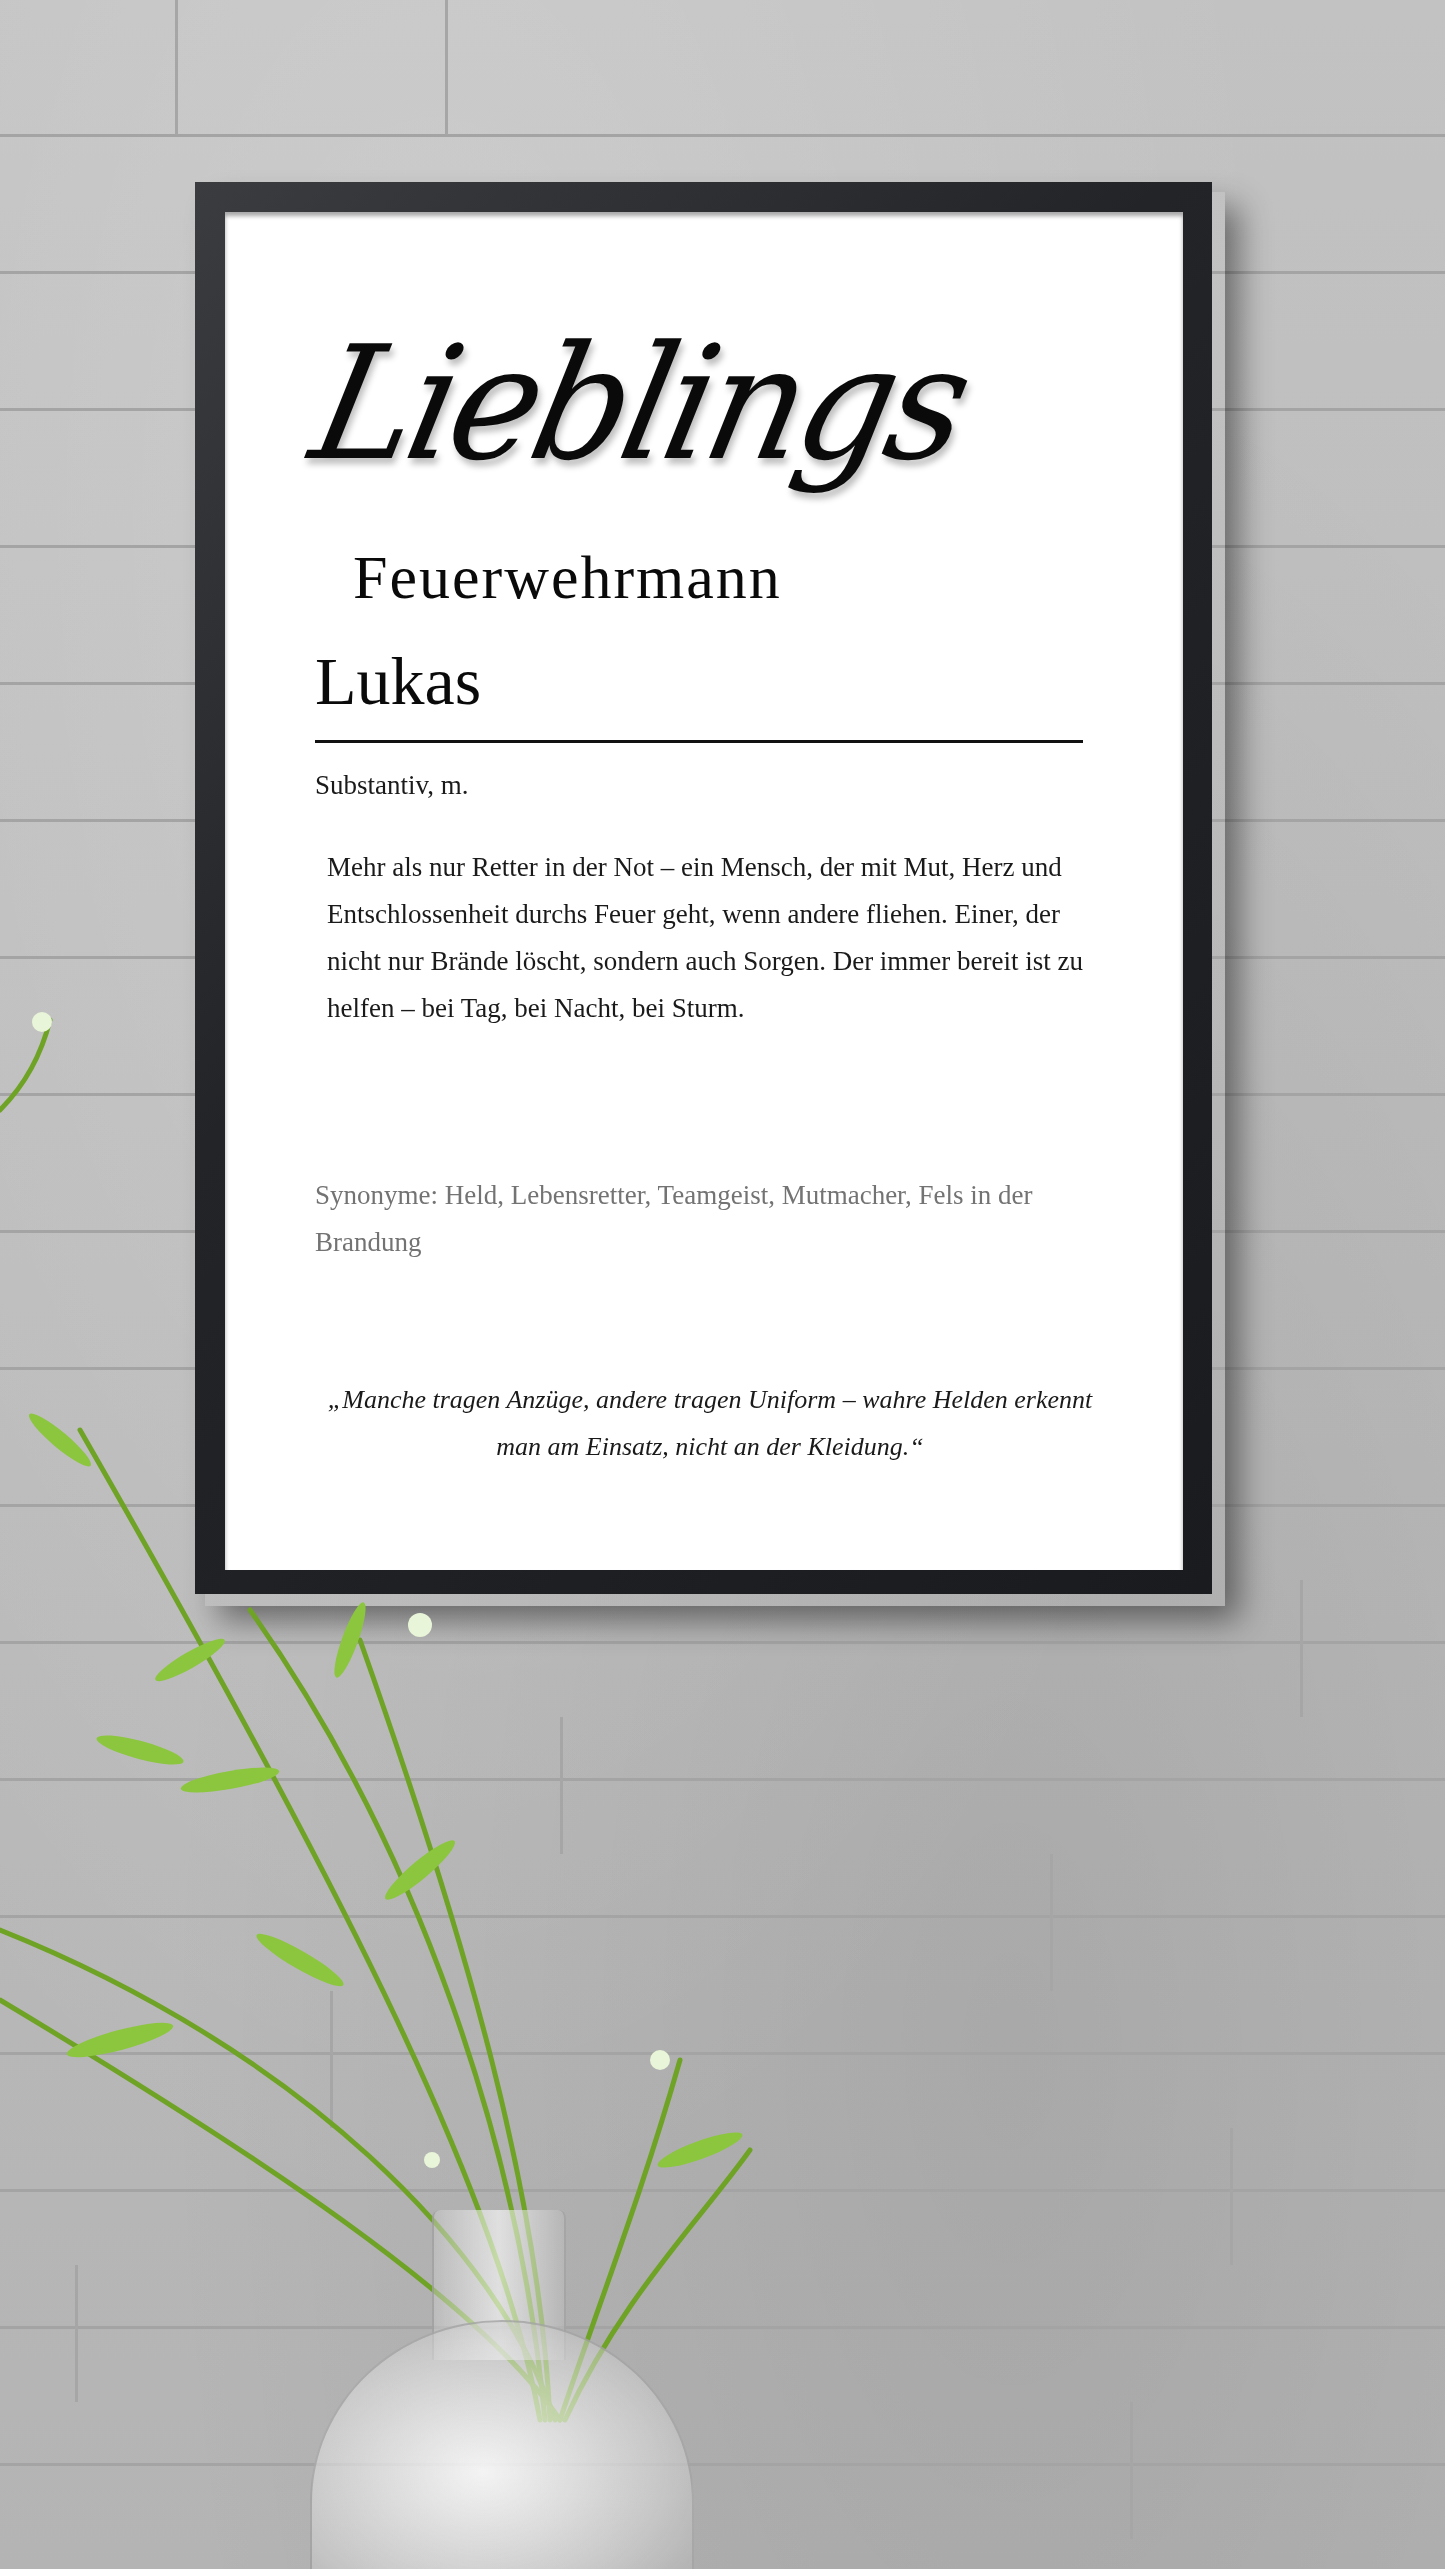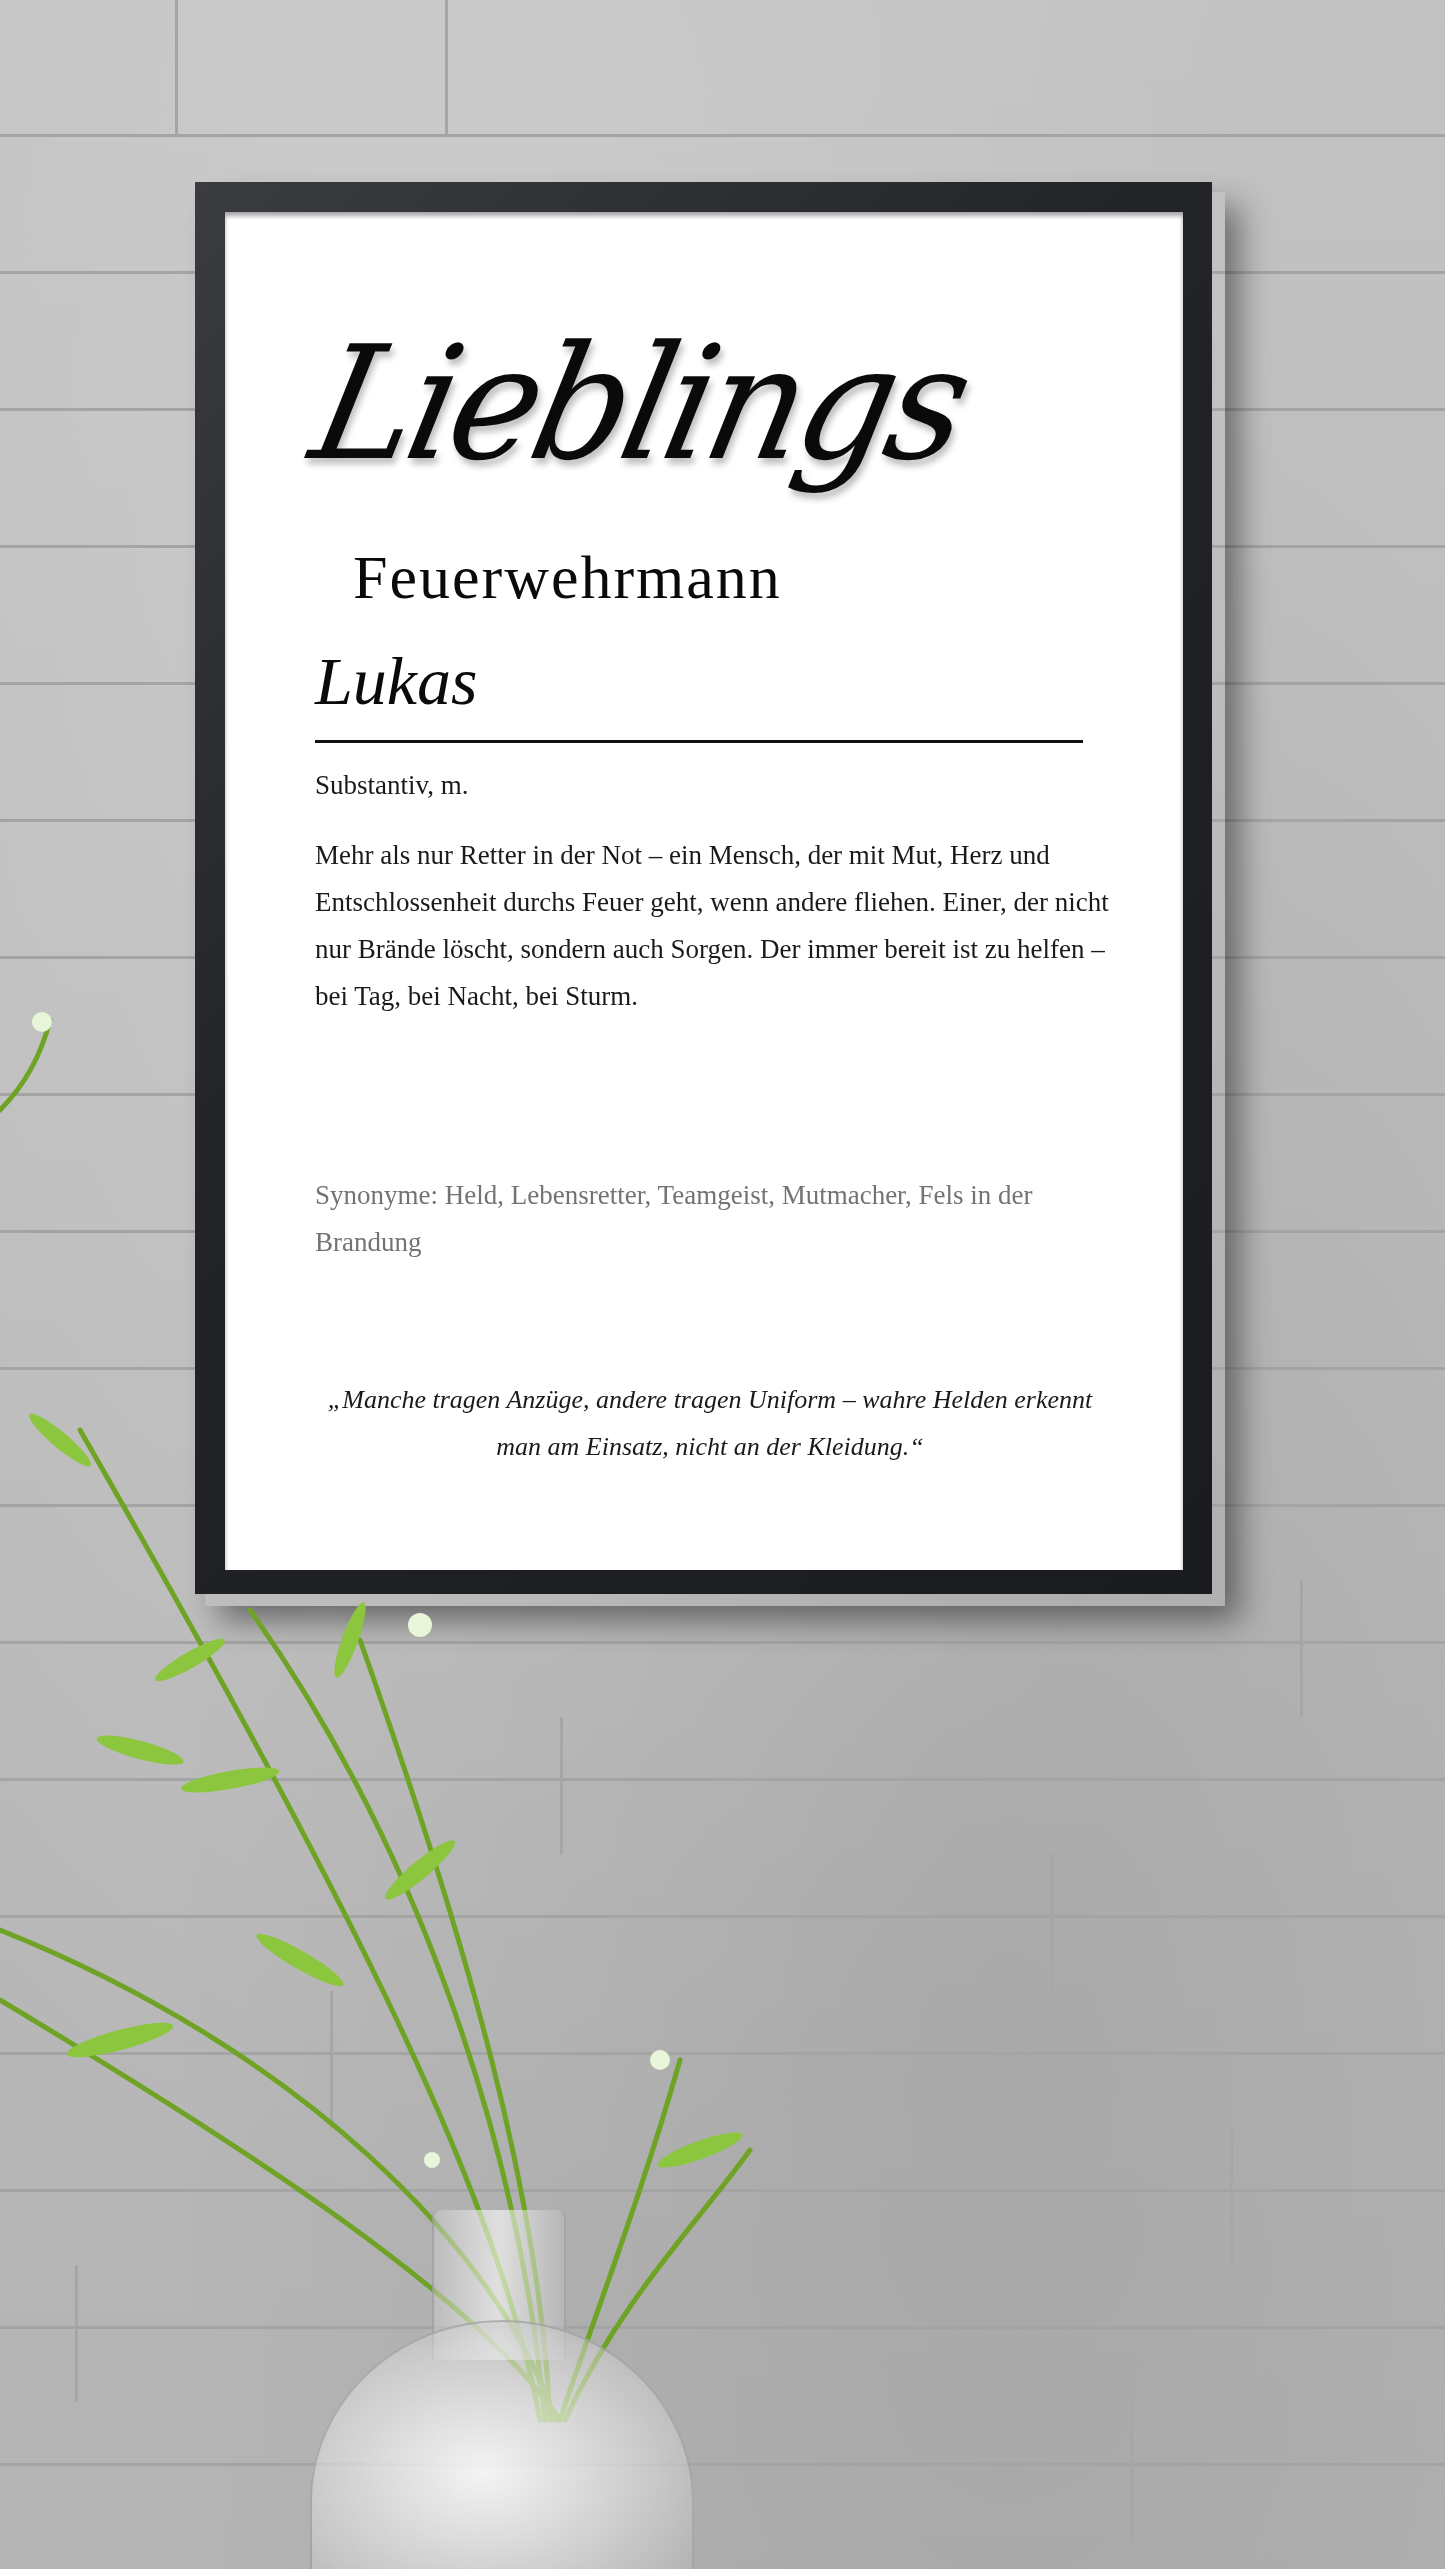--- a/index.html
+++ b/index.html
@@ -41,34 +41,34 @@
     transform: skewX(-12deg) scaleY(1.05);
     transform-origin:left bottom;
   }
   .subtitle {
     position:absolute; left:38px; top:330px;
     font-family:"Liberation Serif", serif; font-size:62px; letter-spacing:2px;
     color:#0a0a0a;
   }
   .name {
     position:absolute; left:0; top:430px;
-    font-family:"Liberation Serif", serif; font-style:italic;
+    font-family:"Liberation Serif", serif; 
     font-size:68px; color:#0a0a0a;
   }
   .rule {
     position:absolute; left:0; top:528px; width:768px; height:3px; background:#111;
   }
   .wordclass {
     position:absolute; left:0; top:558px; font-size:27px; color:#1a1a1a;
   }
   .definition {
     position:absolute; left:0; top:620px; width:800px;
     font-size:27px; line-height:47px; color:#1a1a1a;
   }
-  .definition p { margin:0; }
+  .definition p { margin:12px; }
   .synonyms {
     position:absolute; left:0; top:960px; width:780px;
     font-size:27px; line-height:47px; color:#737373;
   }
   .quote {
     position:absolute; left:0; top:1164px; width:790px; text-align:center;
     font-style:italic; font-size:26px; line-height:47px; color:#1a1a1a;
   }
   
   .plant { position:absolute; left:0; top:1000px; width:800px; height:1569px; pointer-events:none; }

